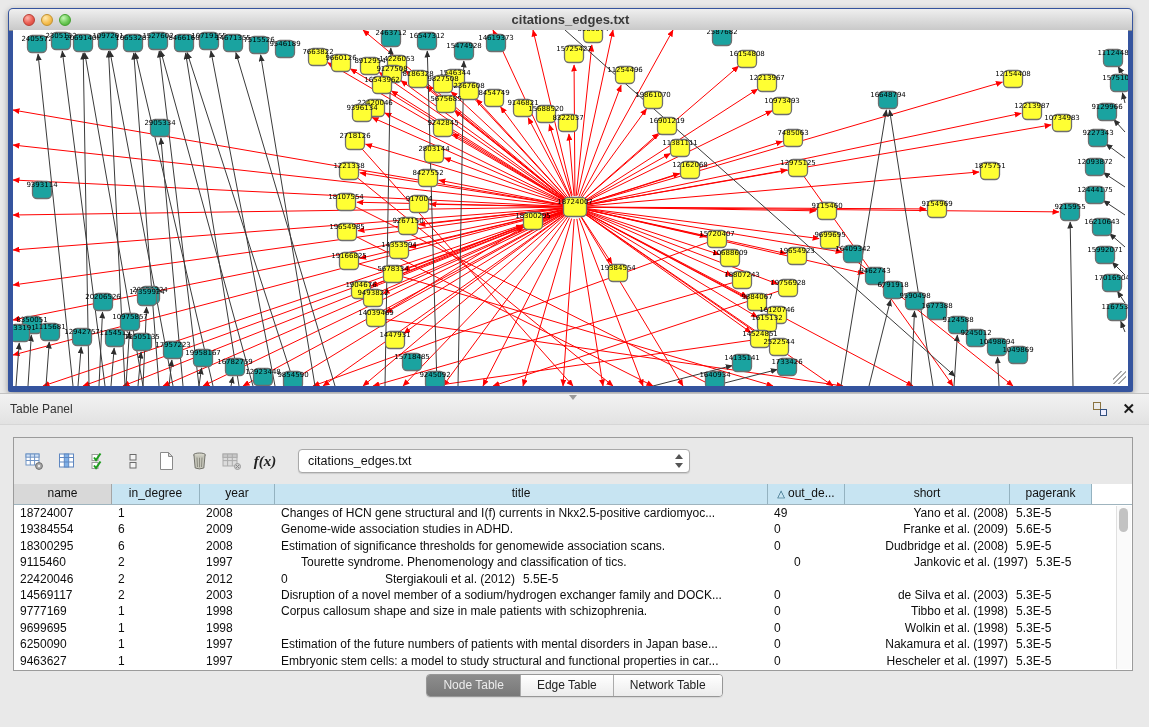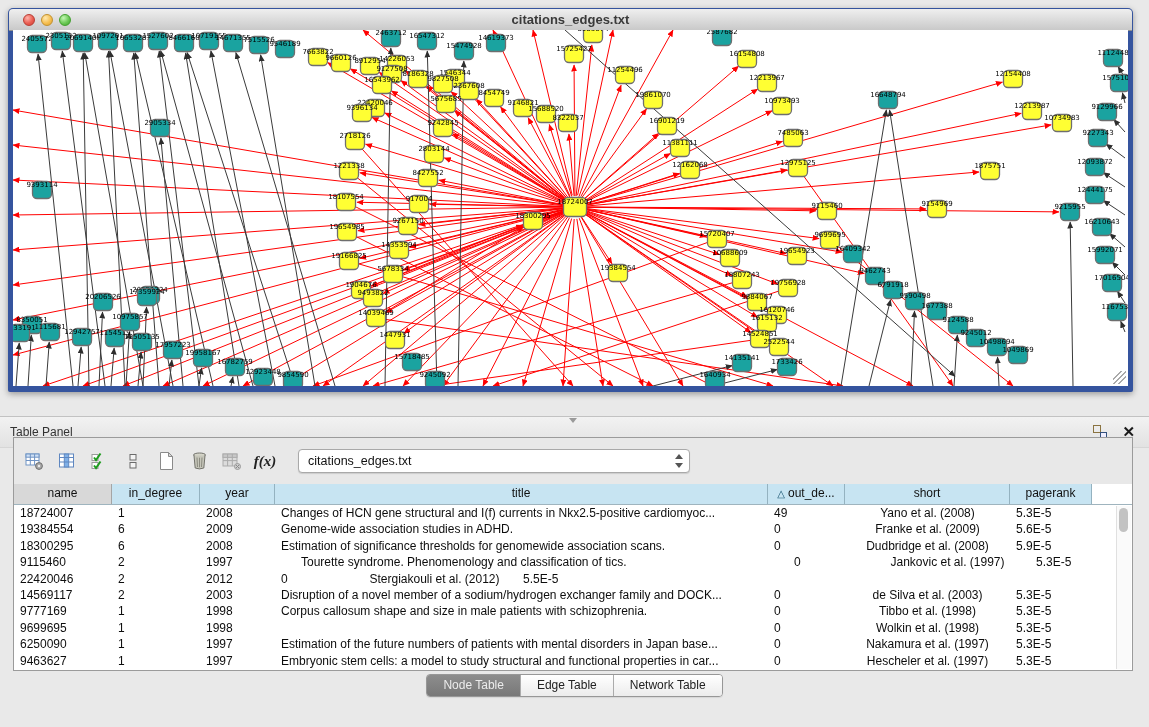--- a/index.html
+++ b/index.html
@@ -22,21 +22,21 @@
   .tl.green{left:50px;background:radial-gradient(circle at 35% 30%,#c4f7b4,#6cc957 55%,#3fa32f);border:1px solid #43a12f;}
   .canvas{position:absolute;left:5px;top:22px;width:1115px;height:356px;background:#ffffff;overflow:hidden;}
   .canvas svg{display:block;}
   .resize-grip{position:absolute;right:2px;bottom:2px;width:13px;height:13px;
     background:
       linear-gradient(135deg,transparent 48%,#aaa 48%,#aaa 55%,transparent 55%),
       linear-gradient(135deg,transparent 68%,#aaa 68%,#aaa 75%,transparent 75%),
       linear-gradient(135deg,transparent 28%,#aaa 28%,#aaa 35%,transparent 35%);}
 
   
-  .panel-titlebar{position:absolute;left:0;top:416px;width:1149px;height:30px;
+  .panel-titlebar{position:absolute;left:0;top:393px;width:1149px;height:30px;
     background:linear-gradient(#f2f2f2,#e2e2e2);border-top:1px solid #c2c2c2;border-bottom:1px solid #d6d6d6;}
   .panel-titlebar .ptitle{position:absolute;left:10px;top:0;height:30px;line-height:30px;font-size:12px;color:#333;}
   .splitter-handle{position:absolute;left:567px;top:1px;width:12px;height:6px;}
   .splitter-handle:before{content:"";position:absolute;left:2px;top:0;
     border-left:4px solid transparent;border-right:4px solid transparent;border-top:5px solid #9a9a9a;}
   .float-icon{position:absolute;right:42px;top:8px;width:14px;height:14px;cursor:pointer;}
   .float-icon .sq1{position:absolute;left:0;top:0;width:8px;height:8px;border:1.5px solid #8a7340;box-sizing:border-box;}
   .float-icon .sq2{position:absolute;right:0;bottom:0;width:7px;height:7px;border:1.5px solid #33507d;background:#eef;box-sizing:border-box;}
   .close-icon{position:absolute;right:14px;top:5px;font-size:15px;font-weight:bold;color:#1a1a1a;cursor:pointer;line-height:20px;}
 
@@ -57,21 +57,21 @@
 
   .thead{position:absolute;left:0;top:46px;right:0;height:20px;display:flex;
     border-bottom:1px solid #9fb4be;background:#fff;}
   .hcell{box-sizing:border-box;height:20px;line-height:19px;text-align:center;font-size:12px;color:#111;
     background:#c7e4f2;border-right:1px solid #94b2c0;overflow:hidden;white-space:nowrap;cursor:pointer;}
   .hcell.namecol{background:#d8d8d8;border-right:1px solid #a5a5a5;}
   .hcell .sort-tri{font-size:10px;color:#16526e;margin-right:3px;}
   .tbody{position:absolute;left:0;top:67px;right:15px;bottom:0;background:#fff;overflow:hidden;}
   .trow{display:flex;height:16.4px;line-height:16.4px;font-size:12px;color:#0d0d0d;cursor:default;}
   .tcell{box-sizing:border-box;padding:0 2px 0 6px;overflow:hidden;white-space:nowrap;}
-  .tcell.center{text-align:center;padding-left:2px;}
+  .tcell.center{text-align:right;padding-left:2px;}
   .vscroll{position:absolute;right:1px;top:68px;bottom:1px;width:14px;background:#fafafa;
     border-left:1px solid #e0e0e0;}
   .vthumb{position:absolute;left:2px;top:2px;width:9px;height:24px;background:#c2c2c2;border-radius:5px;}
 
   
   .tabs-row{position:absolute;left:0;top:674px;width:1149px;height:22px;display:flex;justify-content:center;}
   .segment{display:flex;height:21px;border:1px solid #979797;border-radius:4px;overflow:hidden;
     box-shadow:0 1px 1px rgba(0,0,0,.08);justify-content:flex-end;}
   .seg-btn{height:21px;line-height:21px;padding:0 16px;font-size:12px;color:#222;
     background:linear-gradient(#ffffff,#ececec);border-left:1px solid #ababab;cursor:pointer;}

